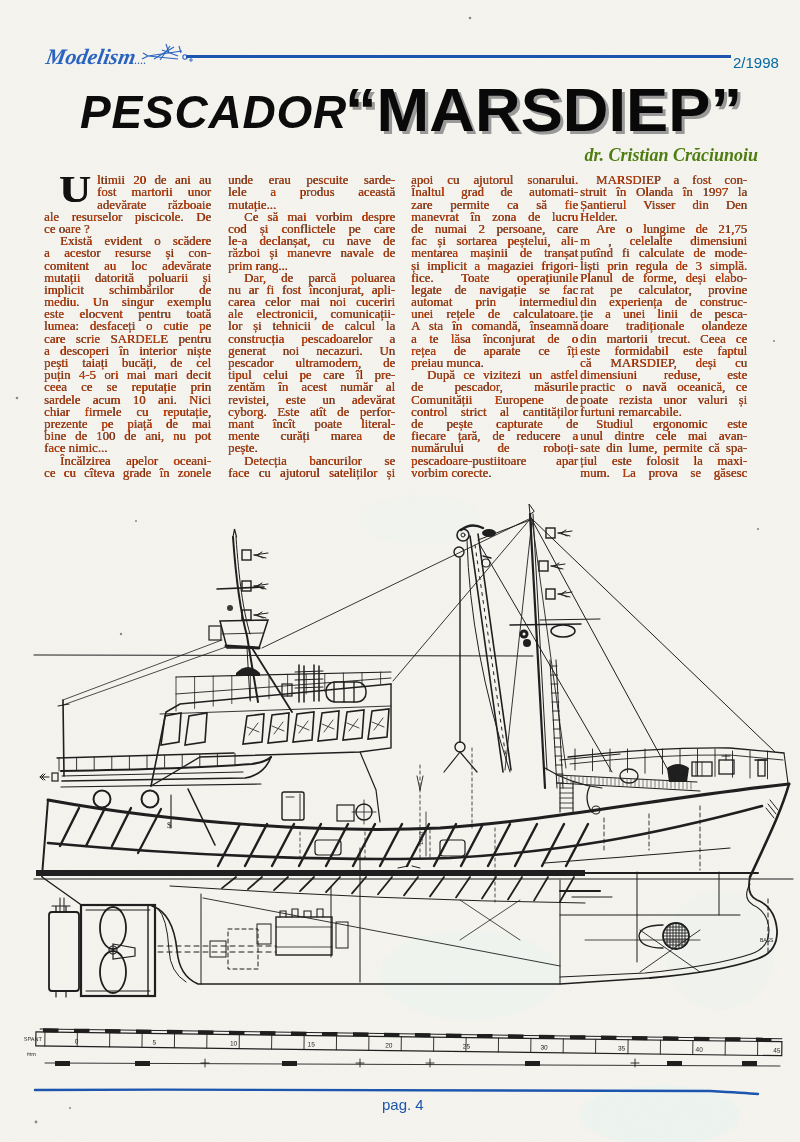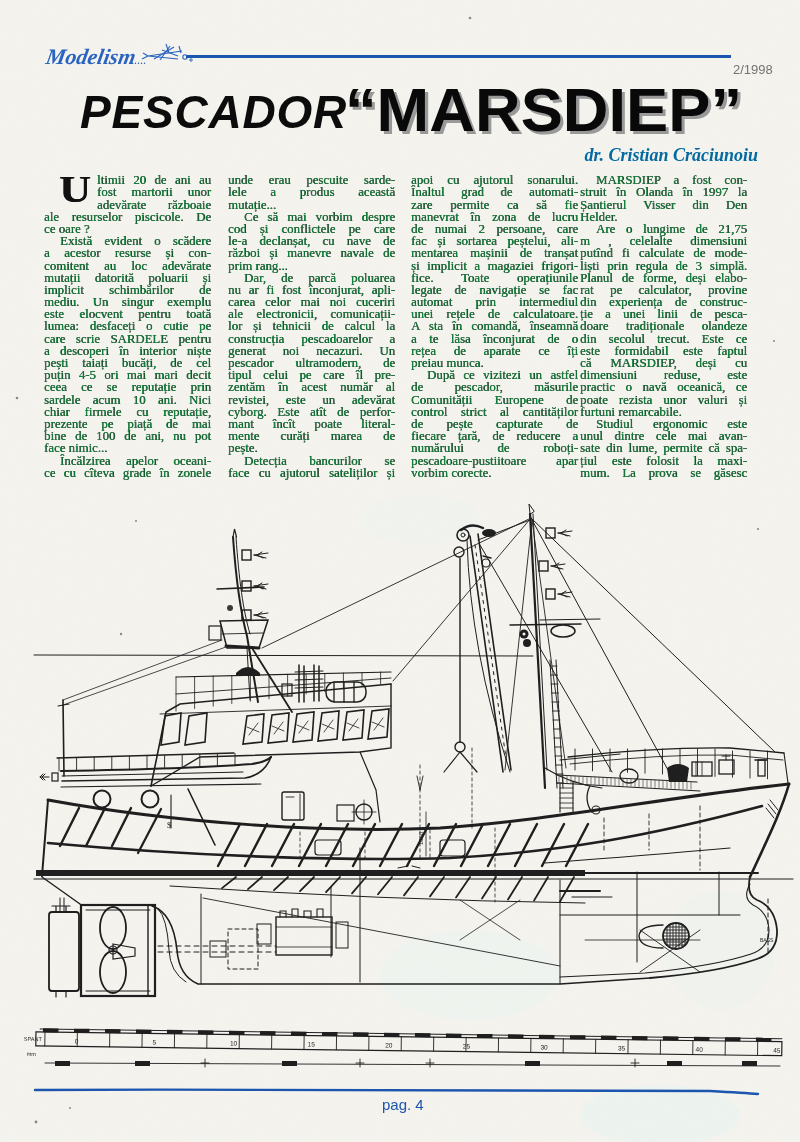--- a/index.html
+++ b/index.html
@@ -1,32 +1,32 @@
 <!DOCTYPE html>
 <html><head>
 <meta charset="utf-8">
 <style>
 html,body{margin:0;padding:0;}
 body{width:800px;height:1142px;position:relative;background:#f5f4ef;overflow:hidden;
  font-family:"Liberation Serif",serif;}
 .abs{position:absolute;}
-.col{position:absolute;top:174.2px;width:167px;color:#15803d;}
+.col{position:absolute;top:174.2px;width:167px;color:#c2410c;}
 .ln{font-size:12.8px;line-height:12.2px;height:12.2px;text-align:justify;text-align-last:justify;
  white-space:nowrap;overflow:visible;text-shadow:0.35px 0 0 #1b1b1b;}
 .ln.end{text-align-last:left;}
 #dropcap{position:absolute;left:59px;top:171px;font-size:38px;font-weight:bold;color:#111;
  transform:scaleX(1.16);transform-origin:left top;letter-spacing:0;line-height:36px;text-shadow:0.5px 0 #111;}
 #t1{position:absolute;left:80px;top:85px;font-family:"Liberation Sans",sans-serif;font-weight:bold;
  font-size:46px;color:#0c0c0c;letter-spacing:0.8px;transform:scaleX(1.0);transform-origin:left top;font-style:italic;}
 #t2{position:absolute;left:345px;top:74px;font-family:"Liberation Sans",sans-serif;font-weight:bold;
  font-size:62px;color:#090909;letter-spacing:0px;text-shadow:3px 3px 0 #999;transform:scaleX(1.02);transform-origin:left top;}
 #byline{position:absolute;right:42px;top:145px;font-family:"Liberation Serif",serif;font-style:italic;
- font-weight:bold;font-size:18px;color:#0369a1;}
+ font-weight:bold;font-size:18px;color:#4d7c0f;}
 #hline{position:absolute;left:186px;top:55px;width:545px;height:2.6px;background:#1c55ae;}
-#issue{position:absolute;left:733px;top:62px;font-family:"Liberation Sans",sans-serif;font-size:13px;color:#737373;}
+#issue{position:absolute;left:733px;top:54px;font-family:"Liberation Sans",sans-serif;font-size:15px;color:#0369a1;}
 #pag{position:absolute;left:382px;top:1096px;font-family:"Liberation Sans",sans-serif;font-size:15px;color:#1c55ae;}
 </style>
 </head>
 <body>
 <svg class="abs" style="left:0;top:0" width="800" height="1142" viewBox="0 0 800 1142">
  <filter id="nz">
       <feTurbulence type="fractalNoise" baseFrequency="0.9" numOctaves="2" seed="7"></feTurbulence>
   <feColorMatrix type="matrix" values="0 0 0 0 0.35 0 0 0 0 0.34 0 0 0 0 0.32 0 0 0 0.6 0"></feColorMatrix>
     </filter>
  <rect width="800" height="1142" filter="url(#nz)" opacity="0.055"></rect>
@@ -156,21 +156,21 @@
 <div class="ln end">Helder.</div>
 <div class="ln" style="padding-left:16px">Are o lungime de 21,75</div>
 <div class="ln">m , celelalte dimensiuni</div>
 <div class="ln">putînd fi calculate de mode-</div>
 <div class="ln">liști prin regula de 3 simplă.</div>
 <div class="ln">Planul de forme, deși elabo-</div>
 <div class="ln">rat pe calculator, provine</div>
 <div class="ln">din experiența de construc-</div>
 <div class="ln">ție a unei linii de pesca-</div>
 <div class="ln">doare tradiționale olandeze</div>
-<div class="ln">din secolul trecut. Este ce</div>
+<div class="ln">din martorii trecut. Ceea ce</div>
 <div class="ln">este formidabil este faptul</div>
 <div class="ln">că MARSDIEP, deși cu</div>
 <div class="ln">dimensiuni reduse, este</div>
 <div class="ln">practic o navă oceanică, ce</div>
 <div class="ln">poate rezista unor valuri și</div>
 <div class="ln end">furtuni remarcabile.</div>
 <div class="ln" style="padding-left:16px">Studiul ergonomic este</div>
 <div class="ln">unul dintre cele mai avan-</div>
 <div class="ln">sate din lume, permite că spa-</div>
 <div class="ln">țiul este folosit la maxi-</div>

